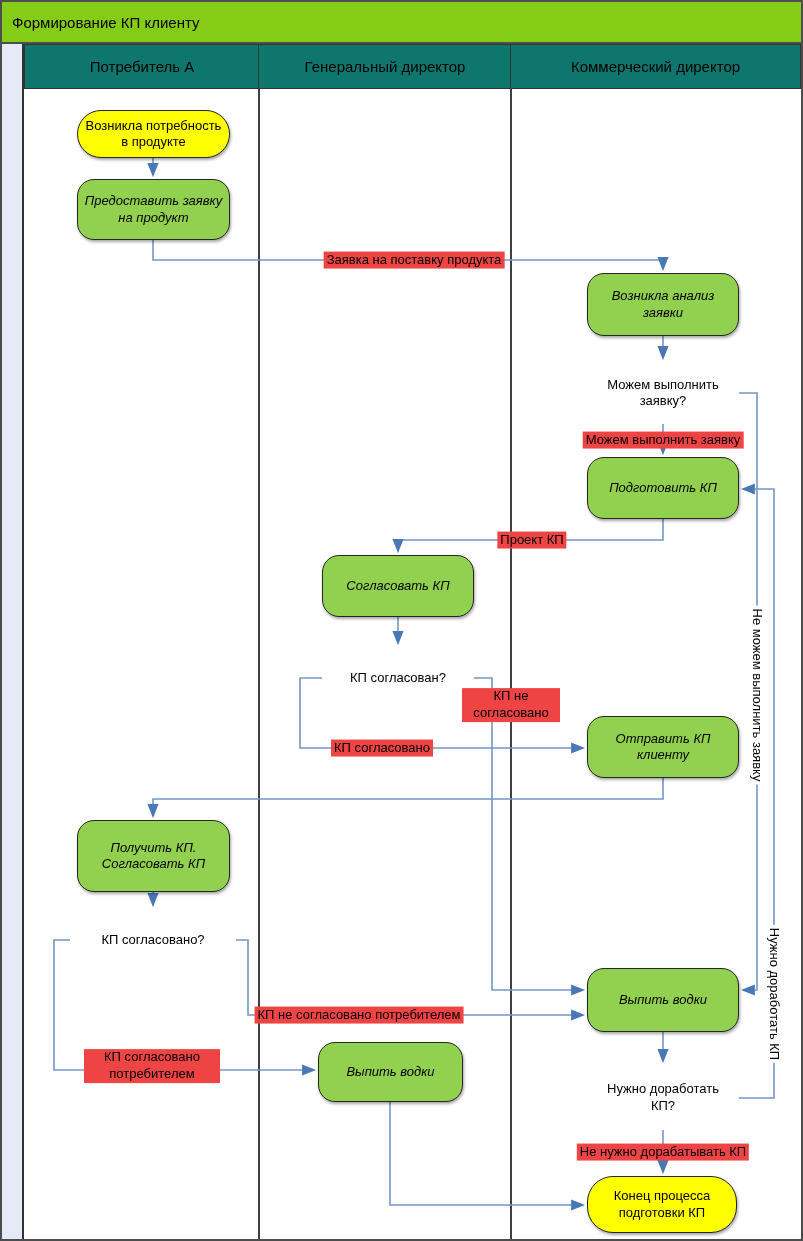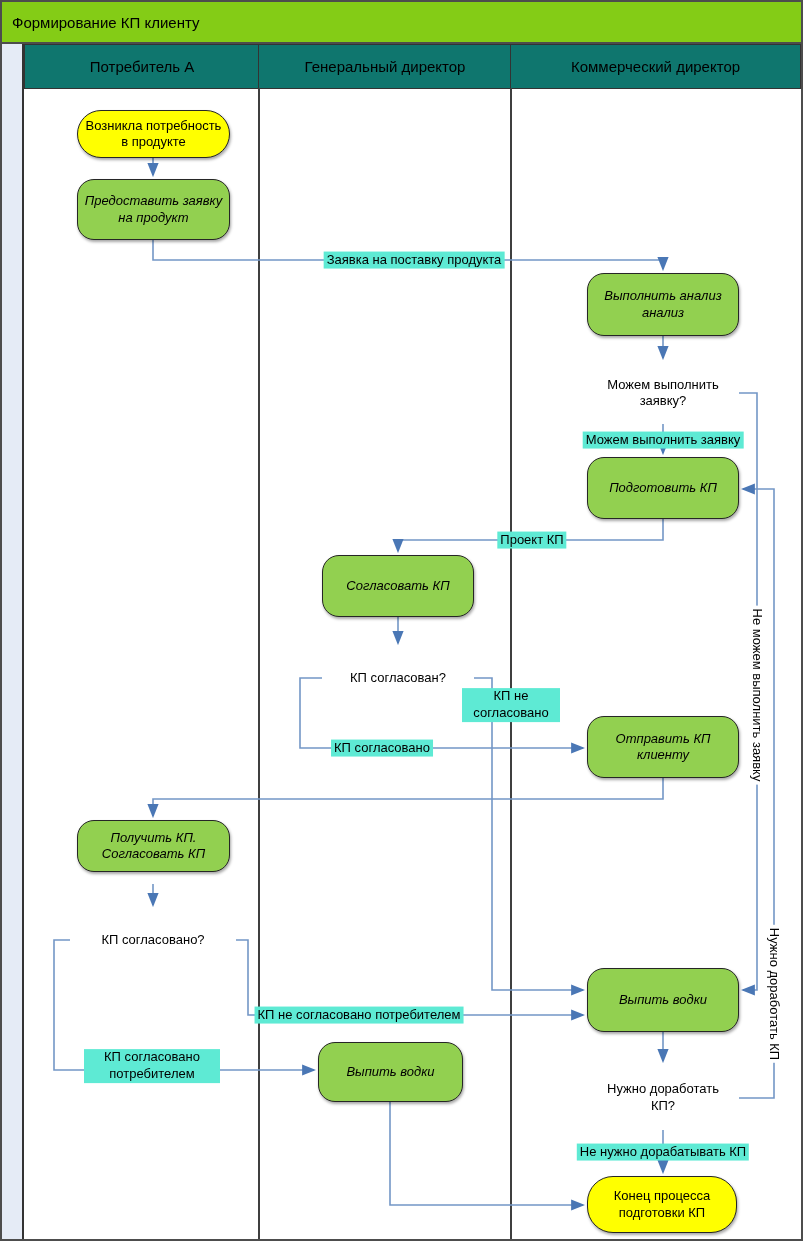--- a/index.html
+++ b/index.html
@@ -40,21 +40,21 @@
   }
   .event{
     background:#ffff00;border:1.6px solid #262626;border-radius:26px;
     box-shadow:1px 2px 3px rgba(0,0,0,.35);
   }
   .decision{background:transparent;padding:2px 10px;}
   .decision svg{position:absolute;left:0;top:0;width:100%;height:100%;z-index:-1;}
   .decision polygon{fill:#ffffff;stroke:#ff1f1f;stroke-width:1.4;vector-effect:non-scaling-stroke;}
   .elabel{
     position:absolute;transform:translate(-50%,-50%);
-    background:#5eead4;padding:0 3px;font-size:13px;line-height:1.3;
+    background:#ef4444;padding:0 3px;font-size:13px;line-height:1.3;
     text-align:center;white-space:nowrap;
   }
   .ewrap{white-space:normal;}
   .evert{
     position:absolute;transform:translate(-50%,-50%) rotate(90deg);
     background:#fff;padding:0 3px;font-size:13px;white-space:nowrap;
   }
 </style>
 </head>
 <body>
@@ -107,21 +107,21 @@
   <div class="elabel ewrap" style="left:509px;top:703px;width:92px">КП не согласовано</div>
   <div class="elabel ewrap" style="left:150px;top:1064px;width:130px">КП согласовано потребителем</div>
   <div class="elabel" style="left:357px;top:1013px">КП не согласовано потребителем</div>
   <div class="evert" style="left:772px;top:992px">Нужно доработать КП</div>
   <div class="elabel" style="left:661px;top:1150px">Не нужно дорабатывать КП</div>
 
   <div class="node event" style="left:75px;top:108px;width:153px;height:48px">Возникла потребность в продукте</div>
 
   <div class="node task" style="left:75px;top:177px;width:153px;height:61px">Предоставить заявку на продукт</div>
 
-  <div class="node task" style="left:585px;top:271px;width:152px;height:63px">Выполнить анализ анализ</div>
+  <div class="node task" style="left:585px;top:271px;width:152px;height:63px">Возникла анализ заявки</div>
 
   <div class="node decision" style="left:585px;top:360px;width:152px;height:62px">
     <svg viewBox="0 0 100 100" preserveAspectRatio="none">
       <polygon points="50,1 99,50 50,99 1,50"></polygon>
     </svg>
     <span>Можем выполнить заявку?</span>
   </div>
 
   <div class="node task" style="left:585px;top:455px;width:152px;height:62px">Подготовить КП</div>
 
@@ -129,21 +129,21 @@
 
   <div class="node decision" style="left:320px;top:645px;width:152px;height:62px">
     <svg viewBox="0 0 100 100" preserveAspectRatio="none">
       <polygon points="50,1 99,50 50,99 1,50"></polygon>
     </svg>
     <span>КП согласован?</span>
   </div>
 
   <div class="node task" style="left:585px;top:714px;width:152px;height:62px">Отправить КП клиенту</div>
 
-  <div class="node task" style="left:75px;top:818px;width:153px;height:52px">Получить КП. Согласовать КП</div>
+  <div class="node task" style="left:75px;top:818px;width:153px;height:72px">Получить КП. Согласовать КП</div>
 
   <div class="node decision" style="left:68px;top:907px;width:166px;height:62px">
     <svg viewBox="0 0 100 100" preserveAspectRatio="none">
       <polygon points="50,1 99,50 50,99 1,50"></polygon>
     </svg>
     <span>КП согласовано?</span>
   </div>
 
   <div class="node task" style="left:585px;top:966px;width:152px;height:64px">Выпить водки</div>
 

